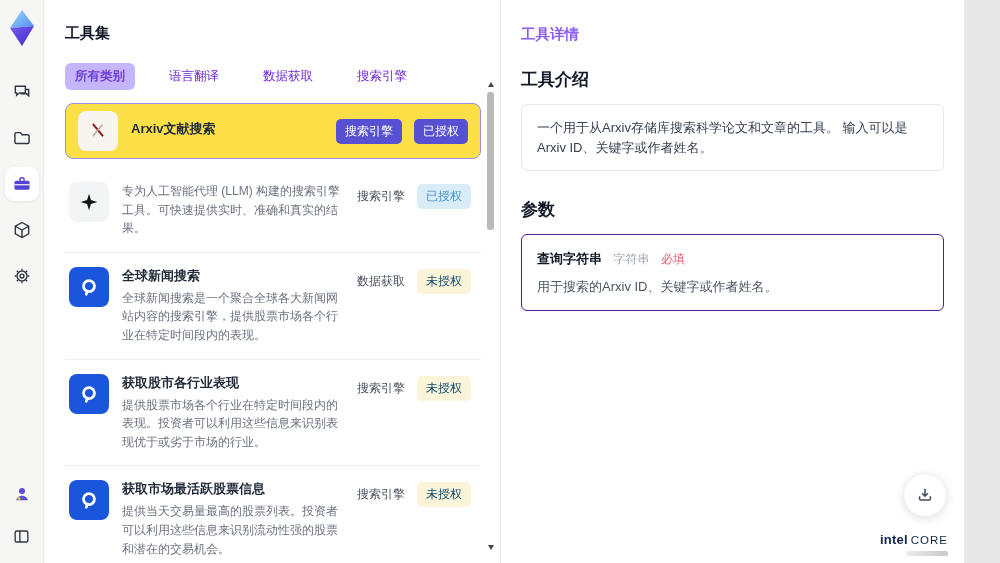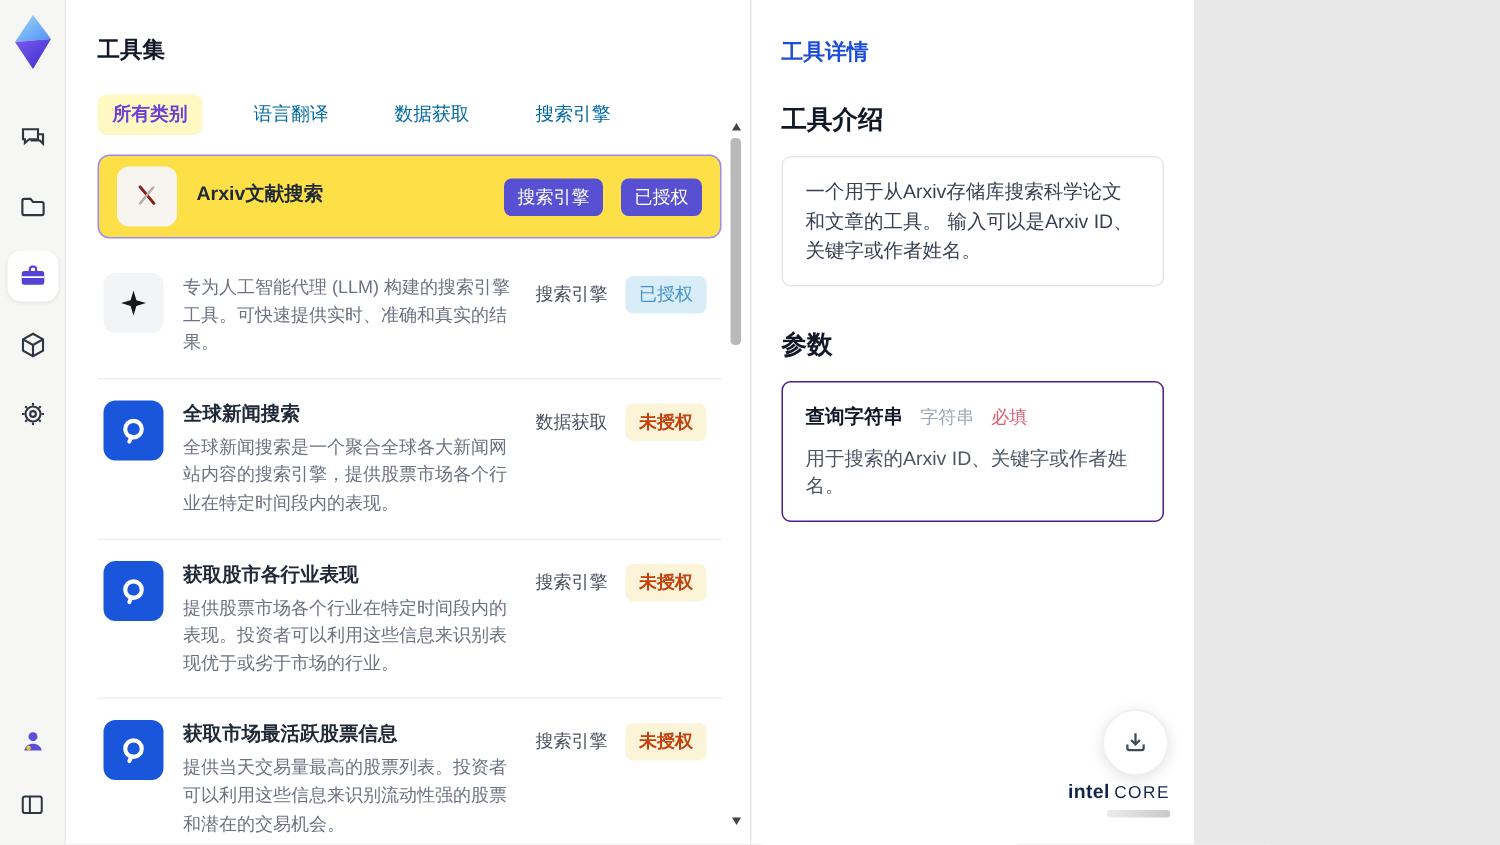--- a/index.html
+++ b/index.html
@@ -1,87 +1,87 @@
 <!DOCTYPE html>
 <html><head>
 <meta charset="utf-8">
 <style>
   * { margin:0; padding:0; box-sizing:border-box; }
   html,body { background:#e8e8e8; }
   .app {
-    position:relative; width:796px; height:563px; background:#fff;
+    position:relative; width:964px; height:563px; background:#fff;
     font-family:"Liberation Sans","DejaVu Sans",sans-serif; overflow:hidden;
     color:#1f2937;
   }
   
   .rail {
     position:absolute; left:0; top:0; bottom:0; width:44px;
     background:#f6f6f4; border-right:1px solid #e9e9e6;
   }
   .logo { width:30px; height:38px; margin:9px auto 0; display:block; }
   .rail-nav { margin-top:28px; display:flex; flex-direction:column; gap:12px; align-items:center; }
   .rail-btn {
     width:34px; height:34px; border-radius:9px; display:flex;
     align-items:center; justify-content:center; cursor:pointer;
   }
   .rail-btn.active { background:#ffffff; box-shadow:0 1px 3px rgba(0,0,0,.08); }
   .rail-bottom { position:absolute; bottom:10px; left:0; right:0; display:flex; flex-direction:column; gap:8px; align-items:center; }
   
   .main { position:absolute; left:44px; top:0; bottom:0; width:456px; padding:17px 0 0 21px; }
   .page-title { font-size:15px; font-weight:bold; color:#111827; margin:7px 0 20px; }
   .tabs { display:flex; gap:24px; align-items:center; margin-bottom:13px; }
-  .tab { font-size:12.5px; color:#0369a1; padding:5px 10px; border-radius:6px; cursor:pointer; white-space:nowrap; }
-  .tab.active { background:#fef9c3; color:#6d3fd6; font-weight:bold; }
+  .tab { font-size:12.5px; color:#6d28d9; padding:5px 10px; border-radius:6px; cursor:pointer; white-space:nowrap; }
+  .tab.active { background:#c4b5fd; color:#6d3fd6; font-weight:bold; }
   .tool-list { width:416px; }
   .tool-card { display:flex; gap:13px; padding:14px 10px 14px 4px; border-bottom:1px solid #efefee; align-items:flex-start; }
   .tool-card.selected {
     border:1.5px solid #9c8cf0; background:#fde047; border-radius:8px;
     padding:7px 12px; margin-bottom:9px; align-items:center;
   }
   .tool-icon { width:40px; height:40px; border-radius:8px; flex:none; display:flex; align-items:center; justify-content:center; }
   .icon-arxiv { background:#f8f4ef; }
   .icon-tavily { background:#f3f4f6; }
   .icon-qblue { background:#1a56db; }
   .tool-body { flex:1; min-width:0; }
   .tool-name { font-size:13px; font-weight:bold; color:#1f2937; margin-bottom:4px; }
   .tool-desc { font-size:12px; color:#6b7280; line-height:1.55; }
   .tool-badges { display:flex; gap:12px; flex:none; align-items:center; padding-top:2px; }
   .selected .tool-badges { padding-top:0; }
   .badge { font-size:12px; padding:4px 9px; border-radius:5px; white-space:nowrap; }
   .badge.solid { background:#5750d2; color:#fff; }
   .badge.plain { background:transparent; color:#4a5260; padding:4px 0; }
   .badge.blue  { background:#d9edf8; color:#4593cd; }
-  .badge.yellow{ background:#fcf4d9; color:#c2410c;font-weight:bold; }
+  .badge.yellow{ background:#fcf4d9; color:#0c4a6e; }
   
   .list-scrollbar { position:absolute; left:487px; top:82px; width:8px; height:468px; }
   .sb-arrow { position:absolute; left:1px; width:0; height:0; border-left:3.5px solid transparent; border-right:3.5px solid transparent; cursor:pointer; }
   .sb-up { top:0; border-bottom:5px solid #444; }
   .sb-down { bottom:0; border-top:5px solid #444; }
   .sb-thumb { position:absolute; top:10px; left:0; width:7px; height:138px; background:#b9b9b9; border-radius:3px; cursor:pointer; }
   
   .detail { position:absolute; left:500px; top:0; right:0; bottom:0; border-left:1px solid #e8e8e7; padding:17px 20px 0; }
-  .detail-title { font-size:14.5px; font-weight:bold; color:#1d4ed8; margin:8px 0 24px; }
+  .detail-title { font-size:14.5px; font-weight:bold; color:#8b5cf6; margin:8px 0 24px; }
   .section-heading { font-size:17px; font-weight:bold; color:#111827; margin-bottom:13px; }
   .intro-box {
     border:1px solid #e5e7eb; border-radius:6px; padding:13px 15px;
     font-size:13px; color:#374151; margin-bottom:27px; line-height:1.5;
   }
   .param-box { border:1px solid #4c1d95; border-radius:6px; padding:14px 15px; }
   .param-head { margin-bottom:10px; }
   .param-name { font-size:13px; font-weight:bold; color:#111827; }
   .param-type { font-size:12px; color:#9ca3af; margin-left:7px; }
   .param-required { font-size:12px; color:#e25c6e; margin-left:7px; }
   .param-desc { font-size:13px; color:#4b5563; }
   
   .fab {
     position:absolute; right:17px; bottom:46px; width:44px; height:44px; border-radius:50%;
     background:#fff; border:1px solid #f0f0ef; box-shadow:0 2px 10px rgba(0,0,0,.12);
     display:flex; align-items:center; justify-content:center; cursor:pointer;
   }
-  .intel-brand { position:absolute; right:16px; bottom:18px; text-align:right; line-height:1; }
+  .intel-brand { position:absolute; right:16px; bottom:7px; text-align:right; line-height:1; }
   .intel-word { font-size:13px; font-weight:bold; color:#12244c; letter-spacing:.2px; }
   .core-word { font-size:11.5px; font-weight:400; color:#12244c; letter-spacing:1px; margin-left:3px; }
   .intel-shimmer { width:42px; height:5px; margin:4px 0 0 auto; border-radius:2px;
     background:linear-gradient(90deg,#ececec,#c9c9c9); }
 </style>
 </head>
 <body>
 
 <div class="app">
 

